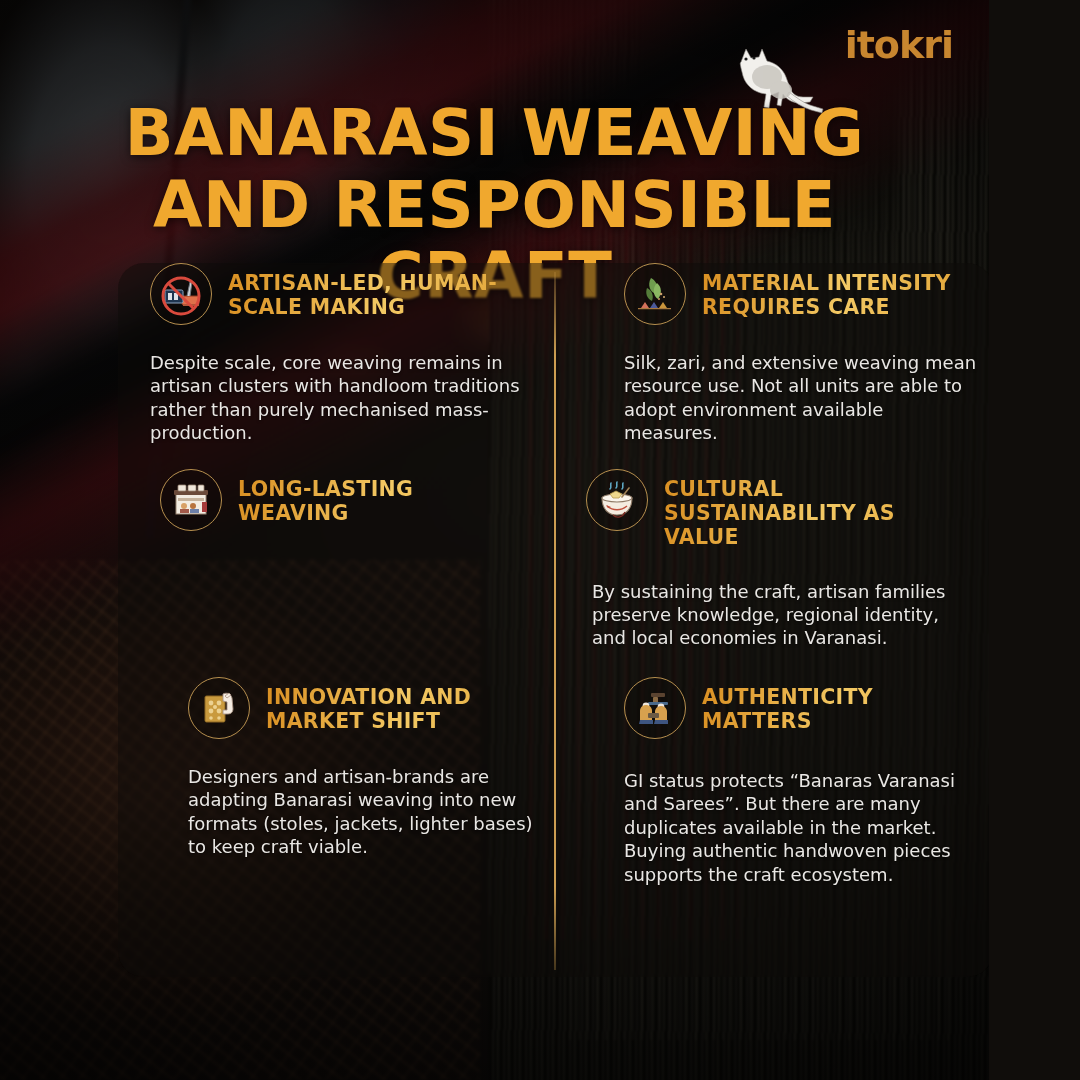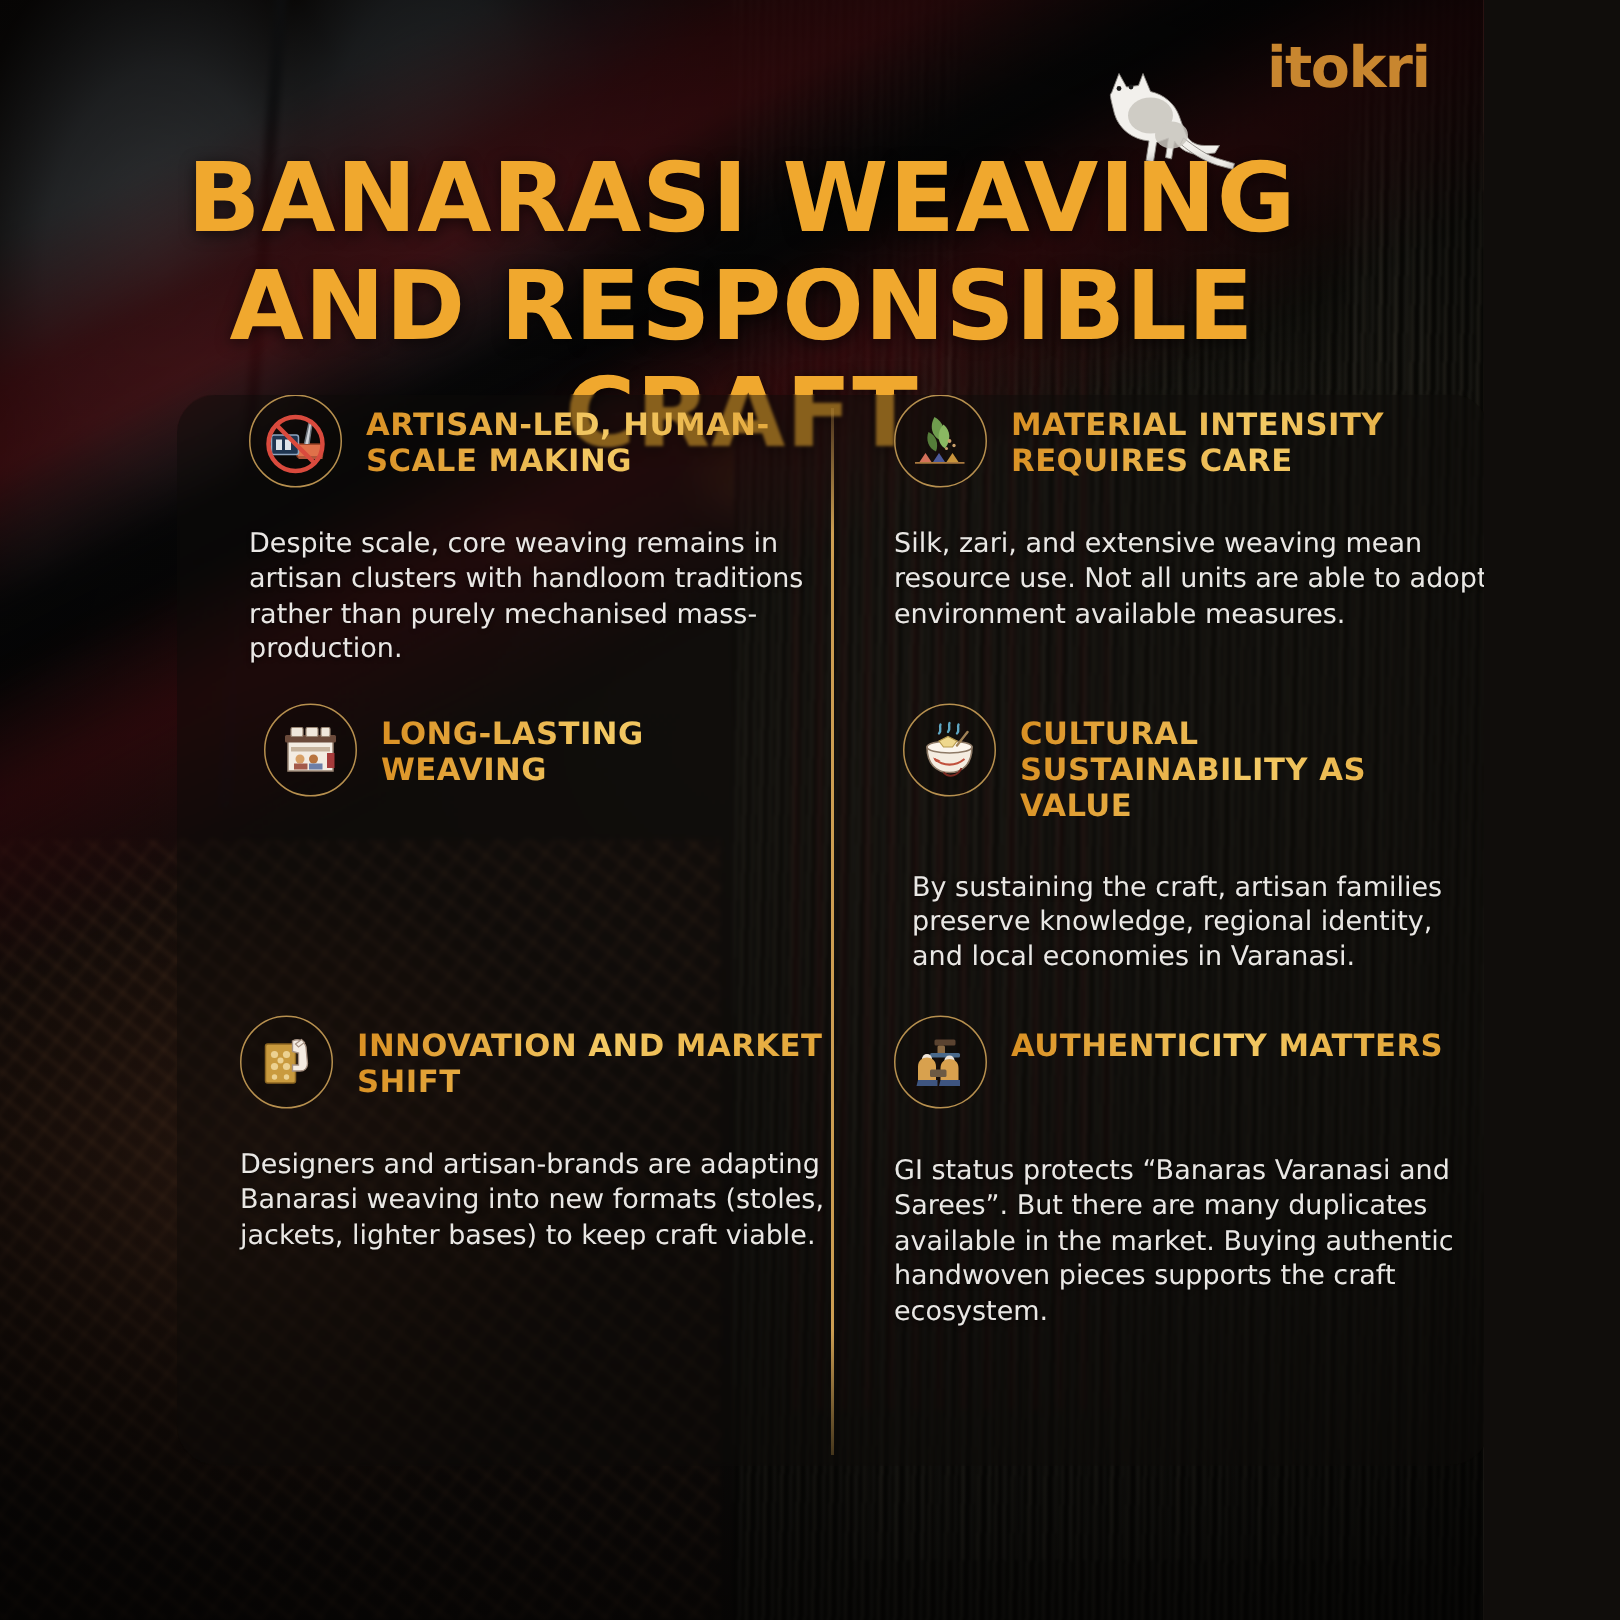--- a/index.html
+++ b/index.html
@@ -183,28 +183,28 @@
   }
   .divider {
     position:absolute;
     left:554px; top:272px; width:1.6px; height:698px;
     background:linear-gradient(180deg, rgba(196,150,72,.25) 0%, rgba(214,166,86,.95) 12%, rgba(214,166,86,.95) 88%, rgba(196,150,72,.30) 100%);
   }
 
   
   .grid {
     position:absolute;
-    left:136px; top:263px; width:875px; height:714px;
+    left:120px; top:263px; width:875px; height:714px;
     display:grid;
     grid-template-columns:436px 439px;
     grid-template-rows:206px 208px 300px;
   }
   .card { position:relative; padding:0 22px; }
   .card.col-left  { padding-left:30px; padding-right:28px; }
-  .card.col-right { padding-left:24px; padding-right:18px; }
+  .card.col-right { padding-left:68px; padding-right:18px; }
 
   .card-head { display:flex; align-items:flex-start; gap:16px; }
 
   .icon-circle {
     flex:0 0 auto;
     width:62px; height:62px;
     border-radius:50%;
     border:1.4px solid #b7904f;
     display:flex; align-items:center; justify-content:center;
     overflow:hidden;

